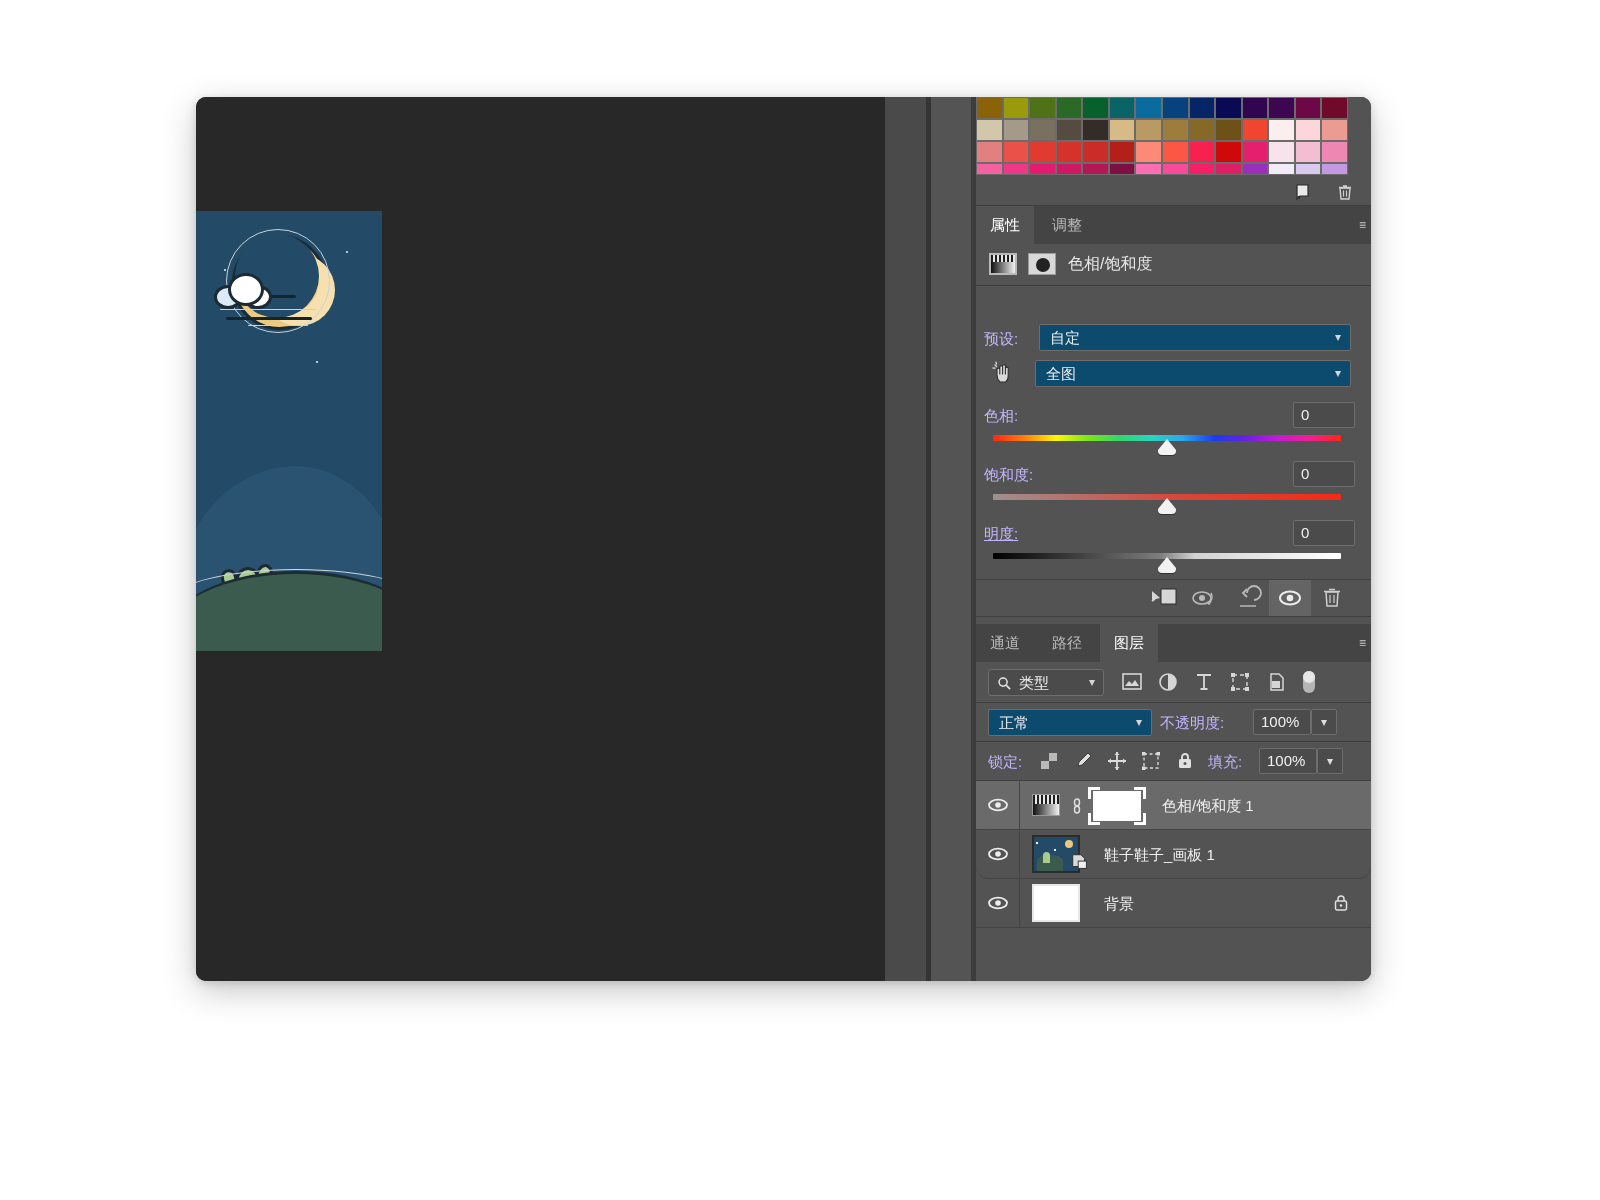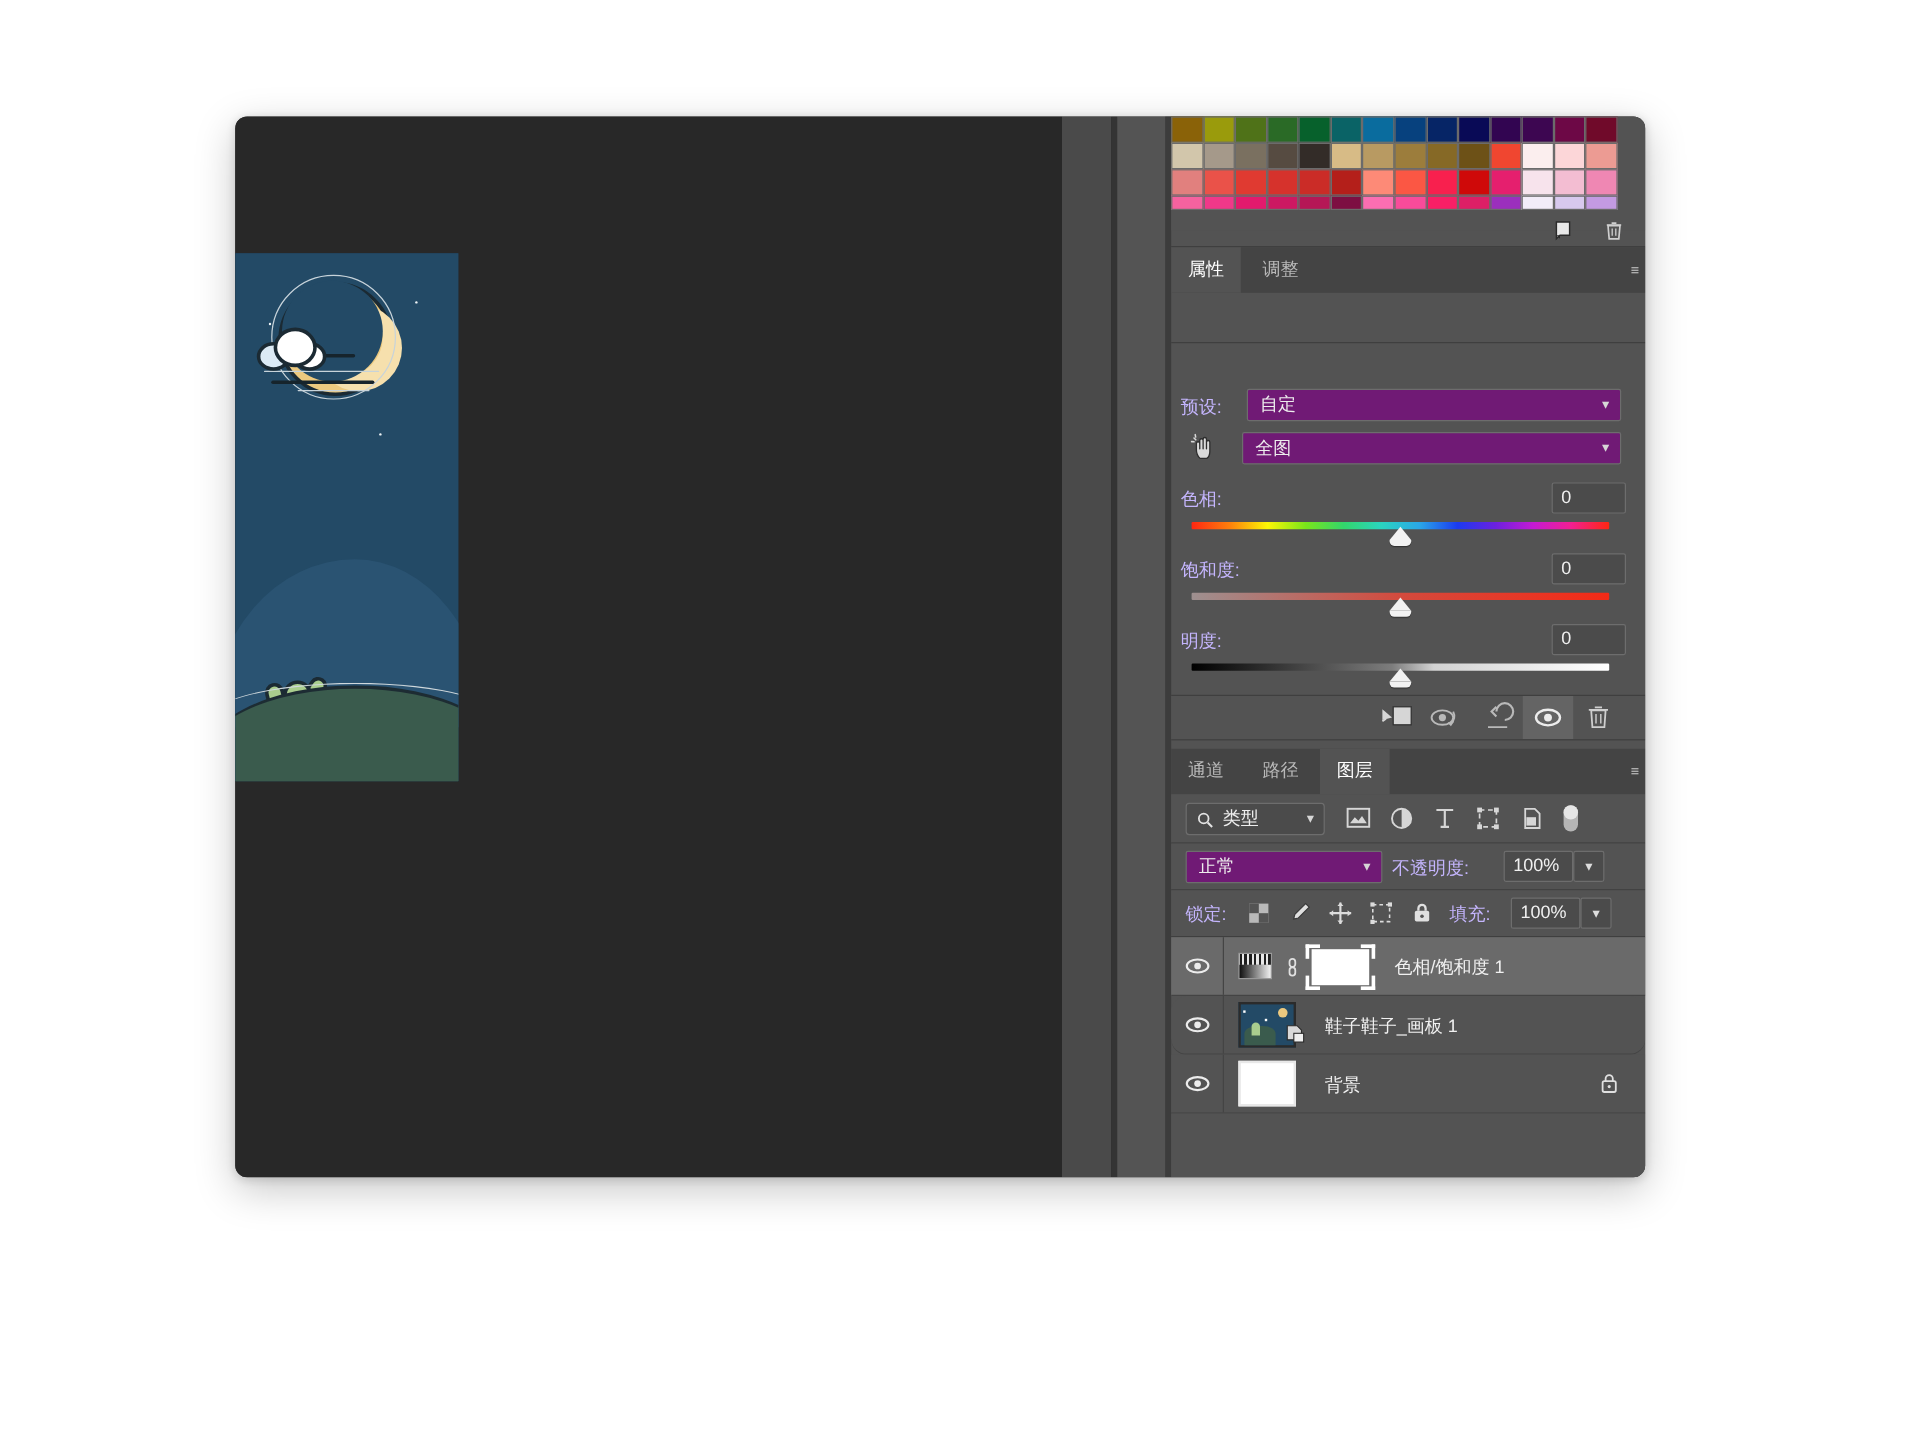--- a/index.html
+++ b/index.html
@@ -139,21 +139,21 @@
   .mask-icon {
     position:absolute; left:52px; top:9px; width:28px; height:22px;
     background:#d8d8d8; border:1px solid #9c9c9c;
   }
   .mask-icon::after { content:""; position:absolute; left:7px; top:4px; width:14px; height:14px;
     border-radius:50%; background:#222; }
   .prop-title { position:absolute; left:92px; top:10px; color:#e6e6e6; font-size:16px; }
 
   .row-label { position:absolute; color:#c4b5fd; font-size:15px; }
   .sel {
-    position:absolute; height:27px; background:#701a75; border:1px solid #6d6d6d;
+    position:absolute; height:27px; background:#0c4a6e; border:1px solid #6d6d6d;
     color:#ededed; font-size:15px; line-height:25px; padding-left:10px; border-radius:2px;
   }
   .sel .caret { position:absolute; right:9px; top:0; color:#d6d6d6; font-size:12px; }
 
   .hand-icon { position:absolute; left:21px; top:360px; width:26px; height:24px; }
 
   .numbox {
     position:absolute; width:62px; height:26px; background:#4b4b4b; border:1px solid #6d6d6d;
     color:#f0f0f0; font-size:15px; line-height:24px; padding-left:7px; border-radius:2px;
   }
@@ -336,20 +336,28 @@
         </div>
       </div>
       <div class="p-divider" style="top:108px;"></div>
 
       <div class="tabbar" style="top:109px;">
         <div class="tab active" style="left:0;">属性</div>
         <div class="tab" style="left:62px;">调整</div>
         <span class="panelmenu">≡</span>
       </div>
 
+      <div class="prop-head" style="top:147px;">
+        <span class="grad-icon">
+            <i class="top"></i>
+            <i class="bot"></i>
+          </span>
+        <span class="mask-icon"></span>
+        <span class="prop-title">色相/饱和度</span>
+      </div>
       <div class="p-divider" style="top:188px;"></div>
 
       <span class="row-label" style="left:13px; top:233px;">预设:</span>
       <div class="sel" style="left:68px; top:227px; width:312px;">
         <span>自定</span>
         <span class="caret">▾</span>
       </div>
 
       <span class="hand-icon" style="left:20px; top:263px;">
         <svg viewBox="0 0 26 26" width="26" height="26">
@@ -365,21 +373,21 @@
       <span class="row-label" style="left:13px; top:310px;">色相:</span>
       <div class="numbox" style="left:322px; top:305px;">0</div>
       <div class="track track-hue" style="left:22px; top:338px; width:348px;"></div>
       <div class="thumb" style="left:187px; top:342px;"></div>
 
       <span class="row-label" style="left:13px; top:369px;">饱和度:</span>
       <div class="numbox" style="left:322px; top:364px;">0</div>
       <div class="track track-sat" style="left:22px; top:397px; width:348px;"></div>
       <div class="thumb" style="left:187px; top:401px;"></div>
 
-      <span class="row-label" style="left:13px; top:428px;">明度:</span>
+      <span class="row-label" style="left:13px; top:428px;text-decoration:underline;">明度:</span>
       <div class="numbox" style="left:322px; top:423px;">0</div>
       <div class="track track-light" style="left:22px; top:456px; width:348px;"></div>
       <div class="thumb" style="left:187px; top:460px;"></div>
 
       <div class="p-divider" style="top:482px;"></div>
       <div class="prop-foot" style="top:483px;">
         <span class="foot-btn" style="left:167px;">
           <svg viewBox="0 0 42 36" width="42" height="36">
               <rect x="18" y="9" width="15" height="15" fill="#d6d6d6" stroke="#2e2e2e"></rect>
               <path d="M9 11l8 7-8 2z" fill="#d6d6d6"></path>

